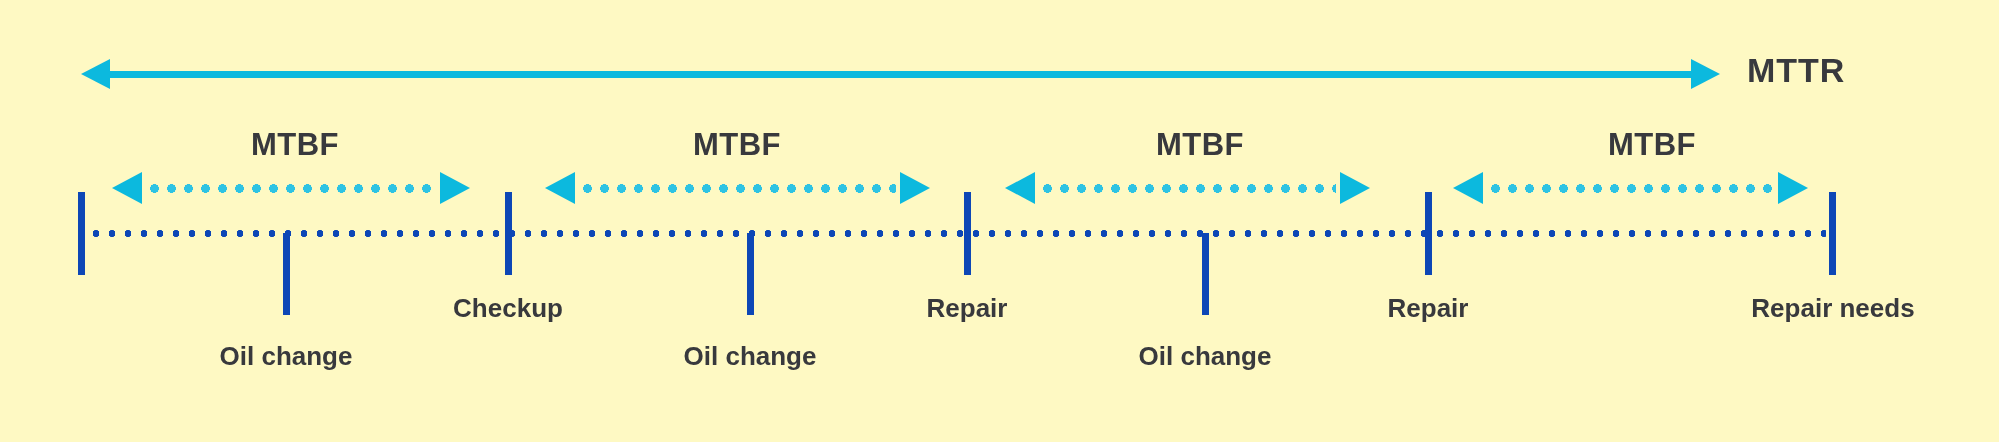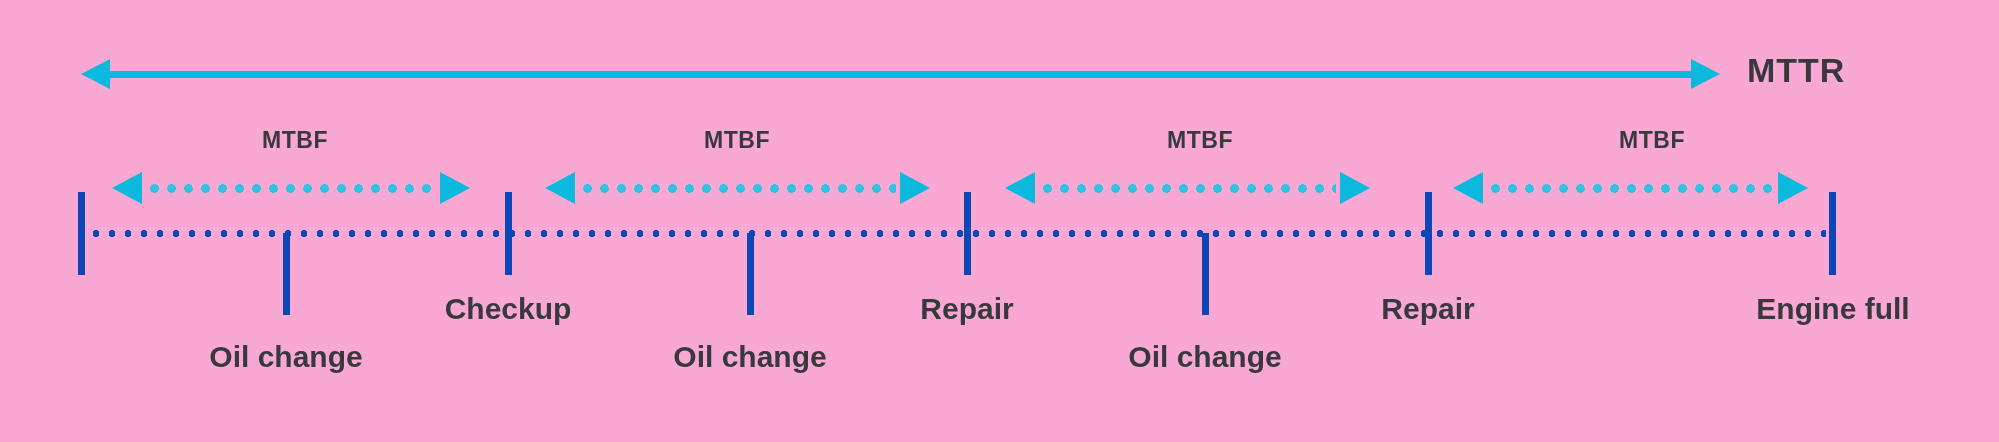--- a/index.html
+++ b/index.html
@@ -1,19 +1,19 @@
 <!DOCTYPE html>
 <html style="--cyan: #0cb9de; --cyan_dots: #2ec3e3; --blue: #0d47b6; --text: #38393d;"><head>
 <meta charset="utf-8">
 <style>
   html,body{margin:0;padding:0;background:#ffffff;}
   #diagram{
     position:relative;
     width:1999px;height:442px;
-    background:#f9a8d4;
+    background:#fef9c3;
     font-family:"Liberation Sans", sans-serif;
     overflow:hidden;
   }
   
   .mttr-line{
     position:absolute;left:95px;top:71px;width:1612px;height:7px;
     background:var(--cyan,#0cb9de);
   }
   .head{position:absolute;width:0;height:0;}
   .head.hl{ 
@@ -43,36 +43,36 @@
     border-top:16px solid transparent;border-bottom:16px solid transparent;
     border-left:30px solid var(--cyan,#0cb9de);
   }
   .mtbf-seg .dots{
     position:absolute;left:34px;right:34px;top:11.5px;height:9px;
     background-image:radial-gradient(circle closest-side,var(--cyan_dots,#2ec3e3) 96%,transparent);
     background-size:17px 9px;background-repeat:repeat-x;background-position:center left;
   }
   .mtbf-label{
     position:absolute;top:127px;width:200px;text-align:center;
-    font-size:23px;font-weight:bold;color:var(--text,#38393d);
+    font-size:31px;font-weight:bold;color:var(--text,#38393d);
     letter-spacing:0.5px;
   }
   
   .timeline-dots{
     position:absolute;left:88px;top:230px;width:1738px;height:7px;
     background-image:radial-gradient(circle closest-side,var(--blue,#0d47b6) 95%,transparent);
     background-size:16px 7px;background-repeat:repeat-x;background-position:center left;
   }
   .tick{position:absolute;width:7px;background:var(--blue,#0d47b6);}
   .tick.major{top:192px;height:83px;}
   .tick.minor{top:233px;height:82px;}
   
   .ev-label{
     position:absolute;width:300px;text-align:center;
-    font-size:30px;font-weight:bold;color:var(--text,#38393d);
+    font-size:26px;font-weight:bold;color:var(--text,#38393d);
     line-height:33px;white-space:nowrap;
   }
   .ev-label.two-line{white-space:normal;}
   .ev-label.upper{top:292px;}
   .ev-label.lower{top:340px;}
   .ev-label span{display:block;}
 </style>
 </head>
 <body>
 
@@ -121,16 +121,16 @@
   <div class="tick minor" style="left:747px;"></div>
   <div class="tick minor" style="left:1202px;"></div>
 
   <div class="ev-label lower" style="left:136px;">Oil change</div>
   <div class="ev-label upper" style="left:358px;">Checkup</div>
   <div class="ev-label lower" style="left:600px;">Oil change</div>
   <div class="ev-label upper" style="left:817px;">Repair</div>
   <div class="ev-label lower" style="left:1055px;">Oil change</div>
   <div class="ev-label upper" style="left:1278px;">Repair</div>
   <div class="ev-label upper two-line" style="left:1683px;">
-    <span>Engine full</span>
+    <span>Repair needs</span>
   </div>
 
 </div>
 
 </body></html>

